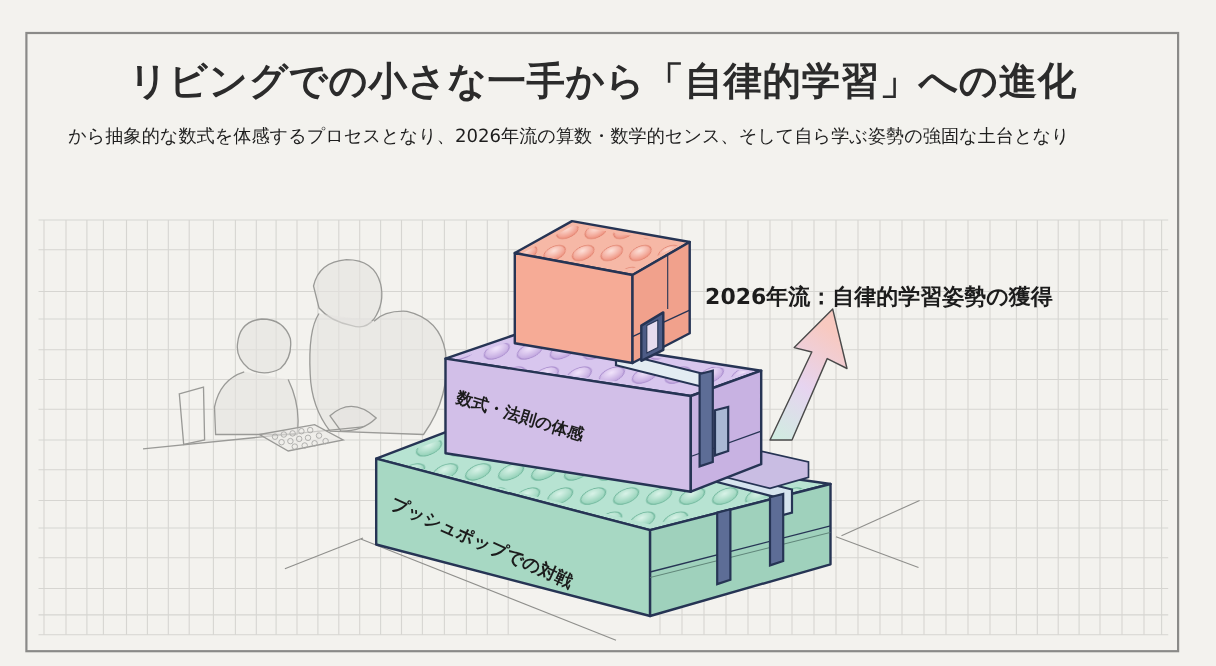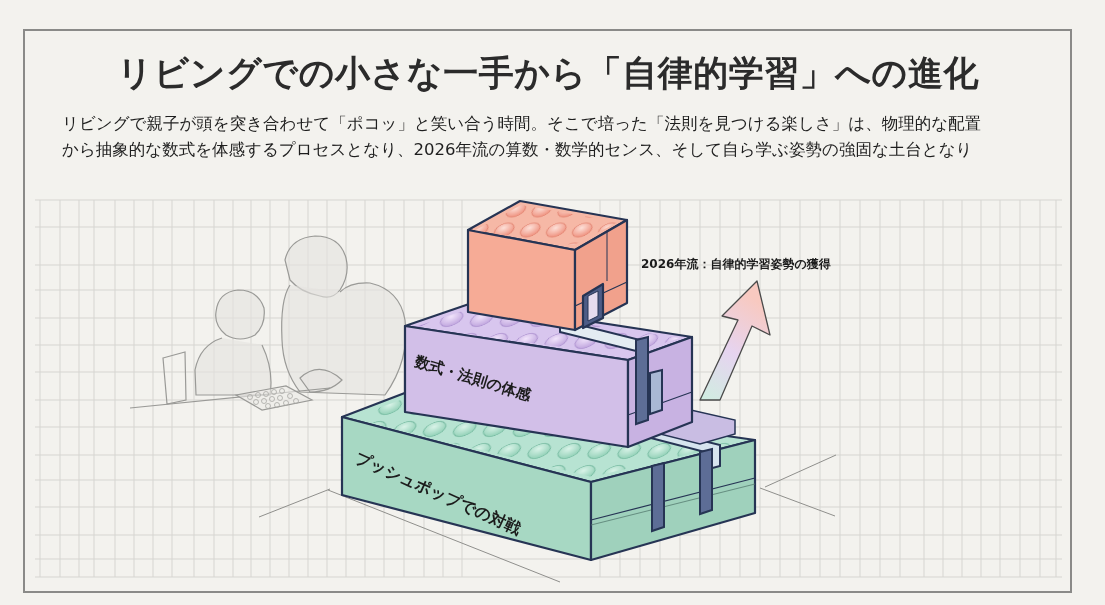--- a/index.html
+++ b/index.html
@@ -18,33 +18,32 @@
     font-size: 35px; font-weight: bold; color: #2b2b2b; letter-spacing: 0.5px;
     font-family: Liberation Serif, serif;
   }
   .desc {
     position: absolute; left: 62px; top: 111px; width: 990px;
     font-size: 16.5px; line-height: 26px; color: #1e1e1e;
     font-family: "DejaVu Sans", sans-serif;
   }
   .illus { position: absolute; left: 0; top: 0; width: 1105px; height: 605px; pointer-events: none; }
   .lbl { position: absolute; font-weight: bold; color: #1c1c1c; font-family: "DejaVu Sans", sans-serif; white-space: nowrap; }
-  .lbl-goal { left: 641px; top: 256px; font-size: 12px; }
+  .lbl-goal { left: 641px; top: 256px; font-size: 20px; }
   .lbl-mid { left: 418px; top: 352px; font-size: 15px; transform: rotate(17deg); transform-origin: left top; }
   .lbl-bot { left: 360px; top: 448px; font-size: 16px; transform: rotate(24deg); transform-origin: left top; }
 </style>
 </head>
 <body>
 
 <div class="frame"></div>
 
 <div class="title">リビングでの小さな一手から「自律的学習」への進化</div>
 
 <div class="desc">
-  <div>リビングで親子が頭を突き合わせて「ポコッ」と笑い合う時間。そこで培った「法則を見つける楽しさ」は、物理的な配置</div>
   <div>から抽象的な数式を体感するプロセスとなり、2026年流の算数・数学的センス、そして自ら学ぶ姿勢の強固な土台となり</div>
 </div>
 
 <svg class="illus" viewBox="0 0 1105 605" xmlns="http://www.w3.org/2000/svg">
   <defs>
     <linearGradient id="arrowGrad" x1="0" y1="1" x2="0.4" y2="0">
       <stop offset="0" stop-color="#cfeee0"></stop>
       <stop offset="0.5" stop-color="#e6d4f0"></stop>
       <stop offset="1" stop-color="#f8c9c0"></stop>
     </linearGradient>

